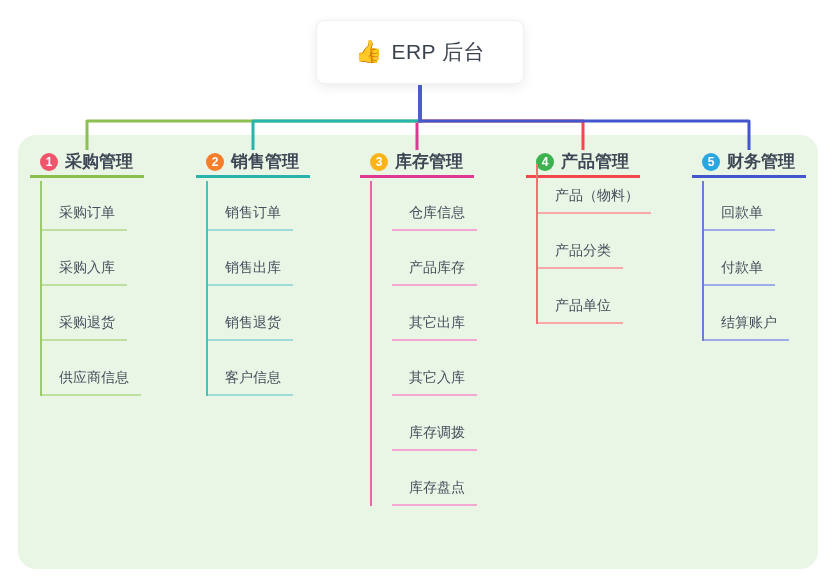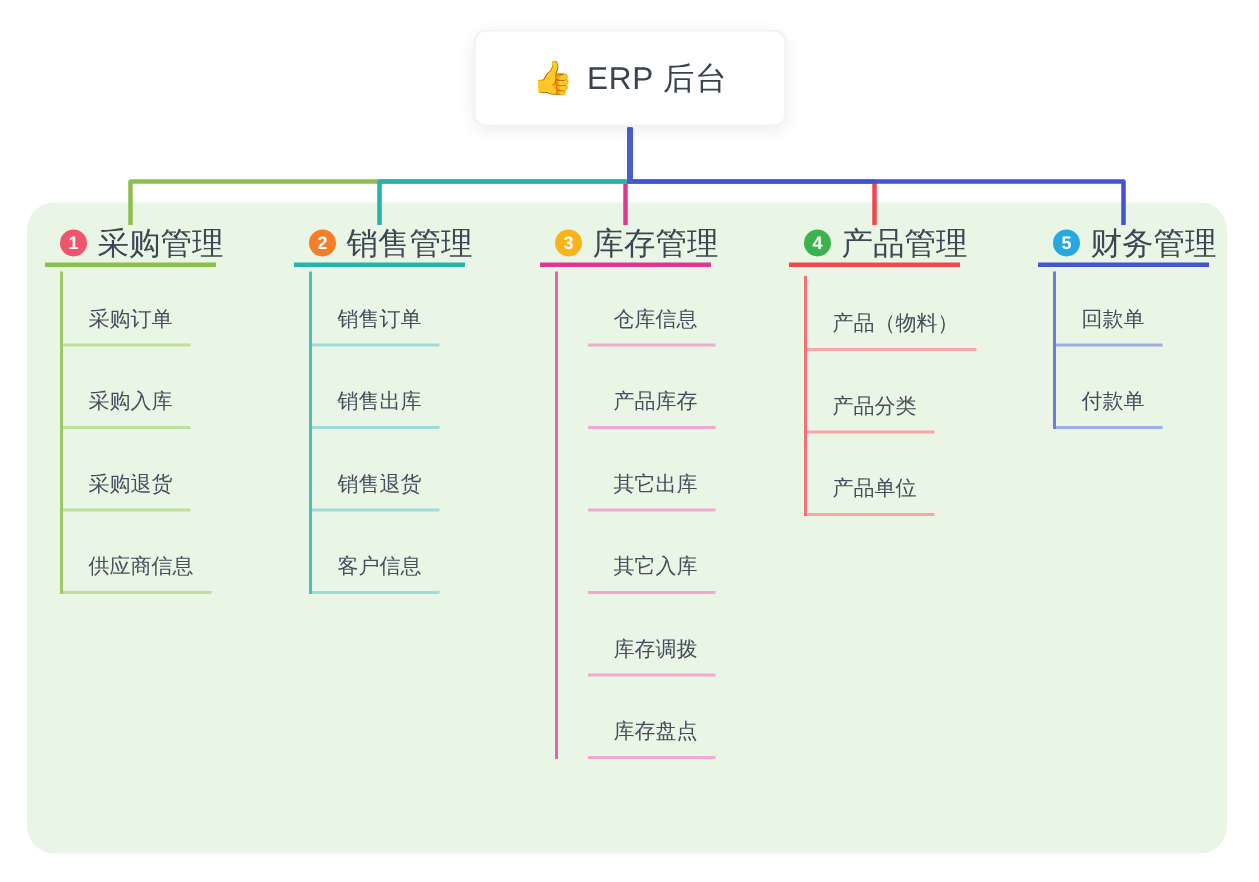--- a/index.html
+++ b/index.html
@@ -16,21 +16,21 @@
     background:var(--card-bg,#ffffff); border:1px solid #f1f1f1; border-radius:8px;
     box-shadow:0 3px 12px rgba(0,0,0,.08);
     display:flex; align-items:center; justify-content:center; gap:9px; cursor:default; }
   #root-card .emoji { font-size:22px; line-height:1; }
   #root-card .title { font-size:21px; color:var(--title-text,#39424e); font-weight:500; letter-spacing:.5px; }
 
   .branch-header { position:absolute; height:30px; border-bottom:3px solid #888;
     display:flex; align-items:center; padding-left:10px; }
   .badge { width:18px; height:18px; border-radius:50%; color:#fff; font-size:12px; font-weight:bold;
     display:flex; align-items:center; justify-content:center; margin-right:7px; flex:0 0 auto; }
-  .branch-label { font-size:21px; font-weight:400; color:var(--label-text,#3c4654); white-space:nowrap; }
+  .branch-label { font-size:17px; font-weight:700; color:var(--label-text,#3c4654); white-space:nowrap; }
 
   .branch-children { position:absolute; border-left:2px solid #888;
     display:flex; flex-direction:column; align-items:flex-start; }
   .child { height:55px; border-bottom:2px solid #0ea5e9;
     display:flex; align-items:flex-end; padding:0 12px 7px 17px; }
   .child:first-child { height:50px; }
   .child-label { font-size:14px; color:var(--child-text,#454e5c); white-space:nowrap; }
 </style>
 </head>
 <body>
@@ -111,21 +111,21 @@
           <span class="child-label">库存调拨</span>
         </div>
         <div class="child" style="border-bottom-color: rgb(242, 168, 208);">
           <span class="child-label">库存盘点</span>
         </div>
       </div>
       <div class="branch-header" style="left: 526px; top: 148px; width: 114px; border-bottom-color: rgb(242, 71, 77);">
         <span class="badge" style="background: rgb(61, 179, 79);">4</span>
         <span class="branch-label">产品管理</span>
       </div>
-      <div class="branch-children" style="left: 536px; top: 184px; border-left-color: rgb(245, 111, 115);">
+      <div class="branch-children" style="left: 536px; top: 164px; border-left-color: rgb(245, 111, 115);">
         <div class="child" style="border-bottom-color: rgb(249, 166, 168);">
           <span class="child-label">产品（物料）</span>
         </div>
         <div class="child" style="border-bottom-color: rgb(249, 166, 168);">
           <span class="child-label">产品分类</span>
         </div>
         <div class="child" style="border-bottom-color: rgb(249, 166, 168);">
           <span class="child-label">产品单位</span>
         </div>
       </div>
@@ -133,15 +133,18 @@
         <span class="badge" style="background: rgb(41, 167, 225);">5</span>
         <span class="branch-label">财务管理</span>
       </div>
       <div class="branch-children" style="left: 702px; top: 181px; border-left-color: rgb(109, 125, 217);">
         <div class="child" style="border-bottom-color: rgb(157, 171, 232);">
           <span class="child-label">回款单</span>
         </div>
         <div class="child" style="border-bottom-color: rgb(157, 171, 232);">
           <span class="child-label">付款单</span>
         </div>
+        <div class="child" style="border-bottom-color: rgb(157, 171, 232);">
+          <span class="child-label">结算账户</span>
+        </div>
       </div>
     </div>
 </div>
 
 </body></html>

